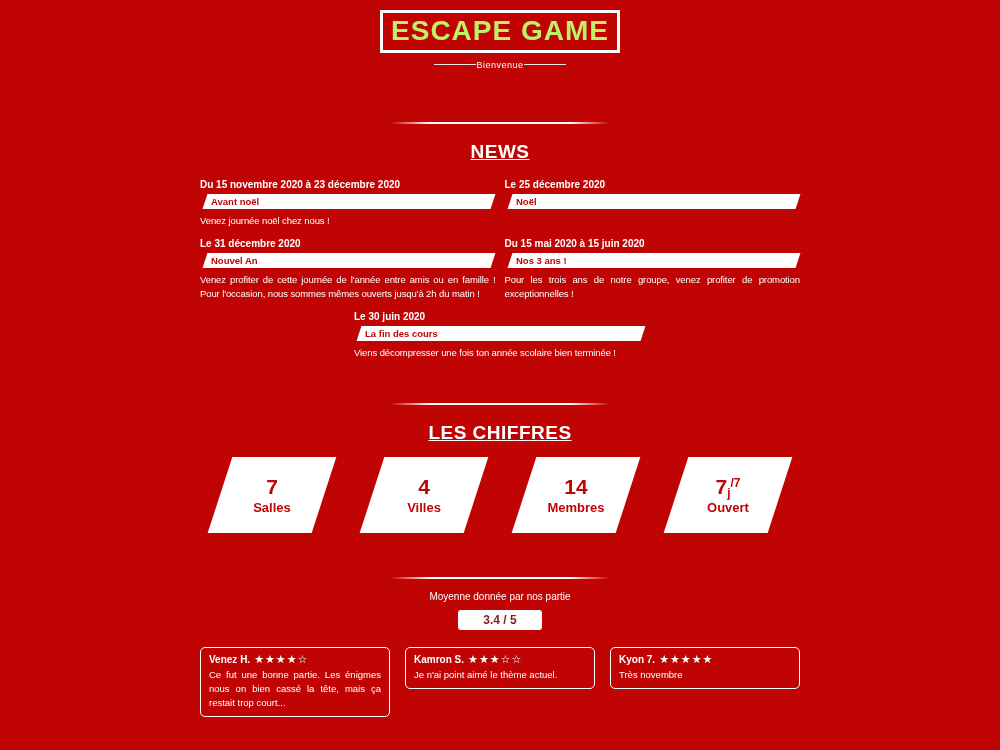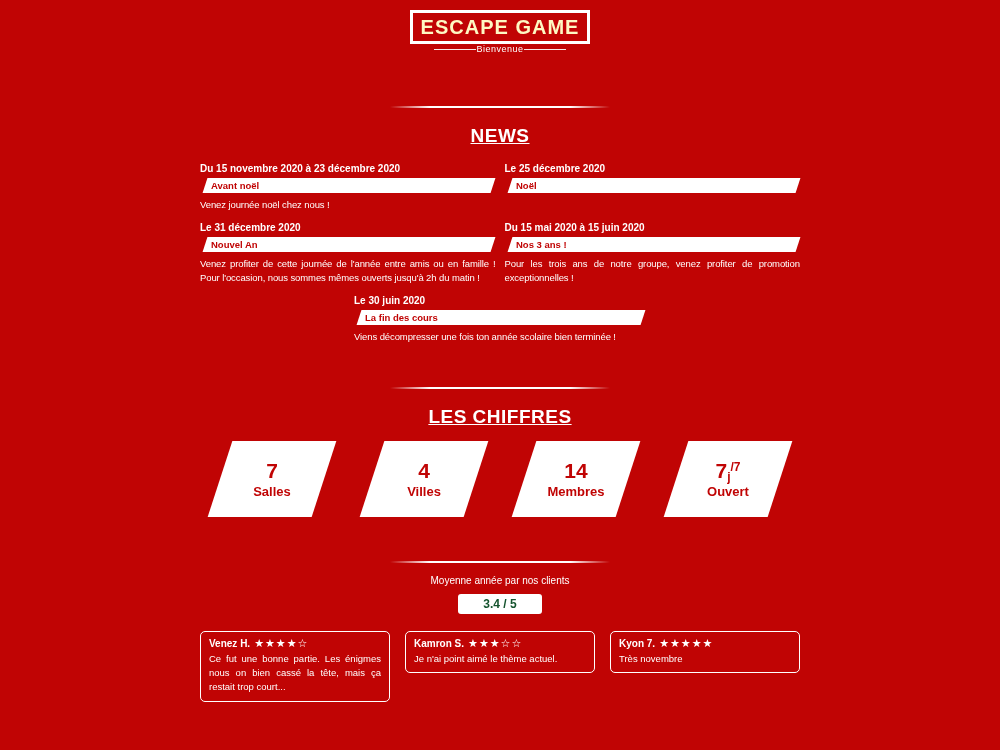--- a/index.html
+++ b/index.html
@@ -10,27 +10,28 @@
     color: #ffffff;
     overflow: hidden;
   }
 
   
   .site-header { padding-top: 10px; text-align: center; }
   .logo-box {
     display: inline-block;
     border: 3px solid #ffffff;
     padding: 3px 8px;
-    font-size: 20px;
+    font-size: 28px;
     font-weight: bold;
     letter-spacing: 1px;
     line-height: 1.1;
-    color: #fef9c3;
+    color: #bef264;
   }
   .tagline-row {
+    margin-top: 7px;
     display: flex;
     align-items: center;
     justify-content: center;
   }
   .tagline-line { width: 42px; height: 1px; background: #ffffff; opacity: .9; }
   .tagline-text { font-size: 9px; letter-spacing: .5px; color: #ffffff; }
 
   
   .divider {
     width: 220px; height: 2px; margin: 0 auto;
@@ -106,21 +107,21 @@
   .stat-sub { font-size: 12px; font-weight: bold; position: relative; top: 3px; }
   .stat-sup { font-size: 12px; font-weight: bold; position: relative; top: -7px; }
   .stat-label { font-size: 13px; font-weight: bold; margin-top: 3px; }
 
   
   .avis-subtitle { text-align: center; font-size: 10px; margin-top: 12px; }
   .avis-badge-wrap { text-align: center; margin-top: 8px; }
   .avis-badge {
     display: inline-block;
     background: #ffffff;
-    color: #14532d;
+    color: #7f1d1d;
     font-weight: bold;
     font-size: 12px;
     padding: 3px 25px;
     border-radius: 3px;
   }
   .reviews-row-1 {
     margin-top: 17px;
     display: grid;
     grid-template-columns: repeat(3, 190px);
     gap: 15px;
@@ -231,21 +232,21 @@
         <div class="stat-label">Ouvert</div>
       </div>
     </div>
 
   </div>
 </section>
 
 <div class="divider divider-3"></div>
 
 <section>
-  <p class="avis-subtitle">Moyenne année par nos clients</p>
+  <p class="avis-subtitle">Moyenne donnée par nos partie</p>
   <div class="avis-badge-wrap">
     <span class="avis-badge">3.4 / 5</span>
   </div>
 
   <div class="reviews-row-1">
     <div class="review-card">
       <div class="review-head"><span>Venez H.</span><span class="review-stars">★★★★☆</span></div>
       <p class="review-text">Ce fut une bonne partie. Les énigmes nous on bien cassé la tête, mais ça restait trop court...</p>
     </div>
     <div class="review-card">

